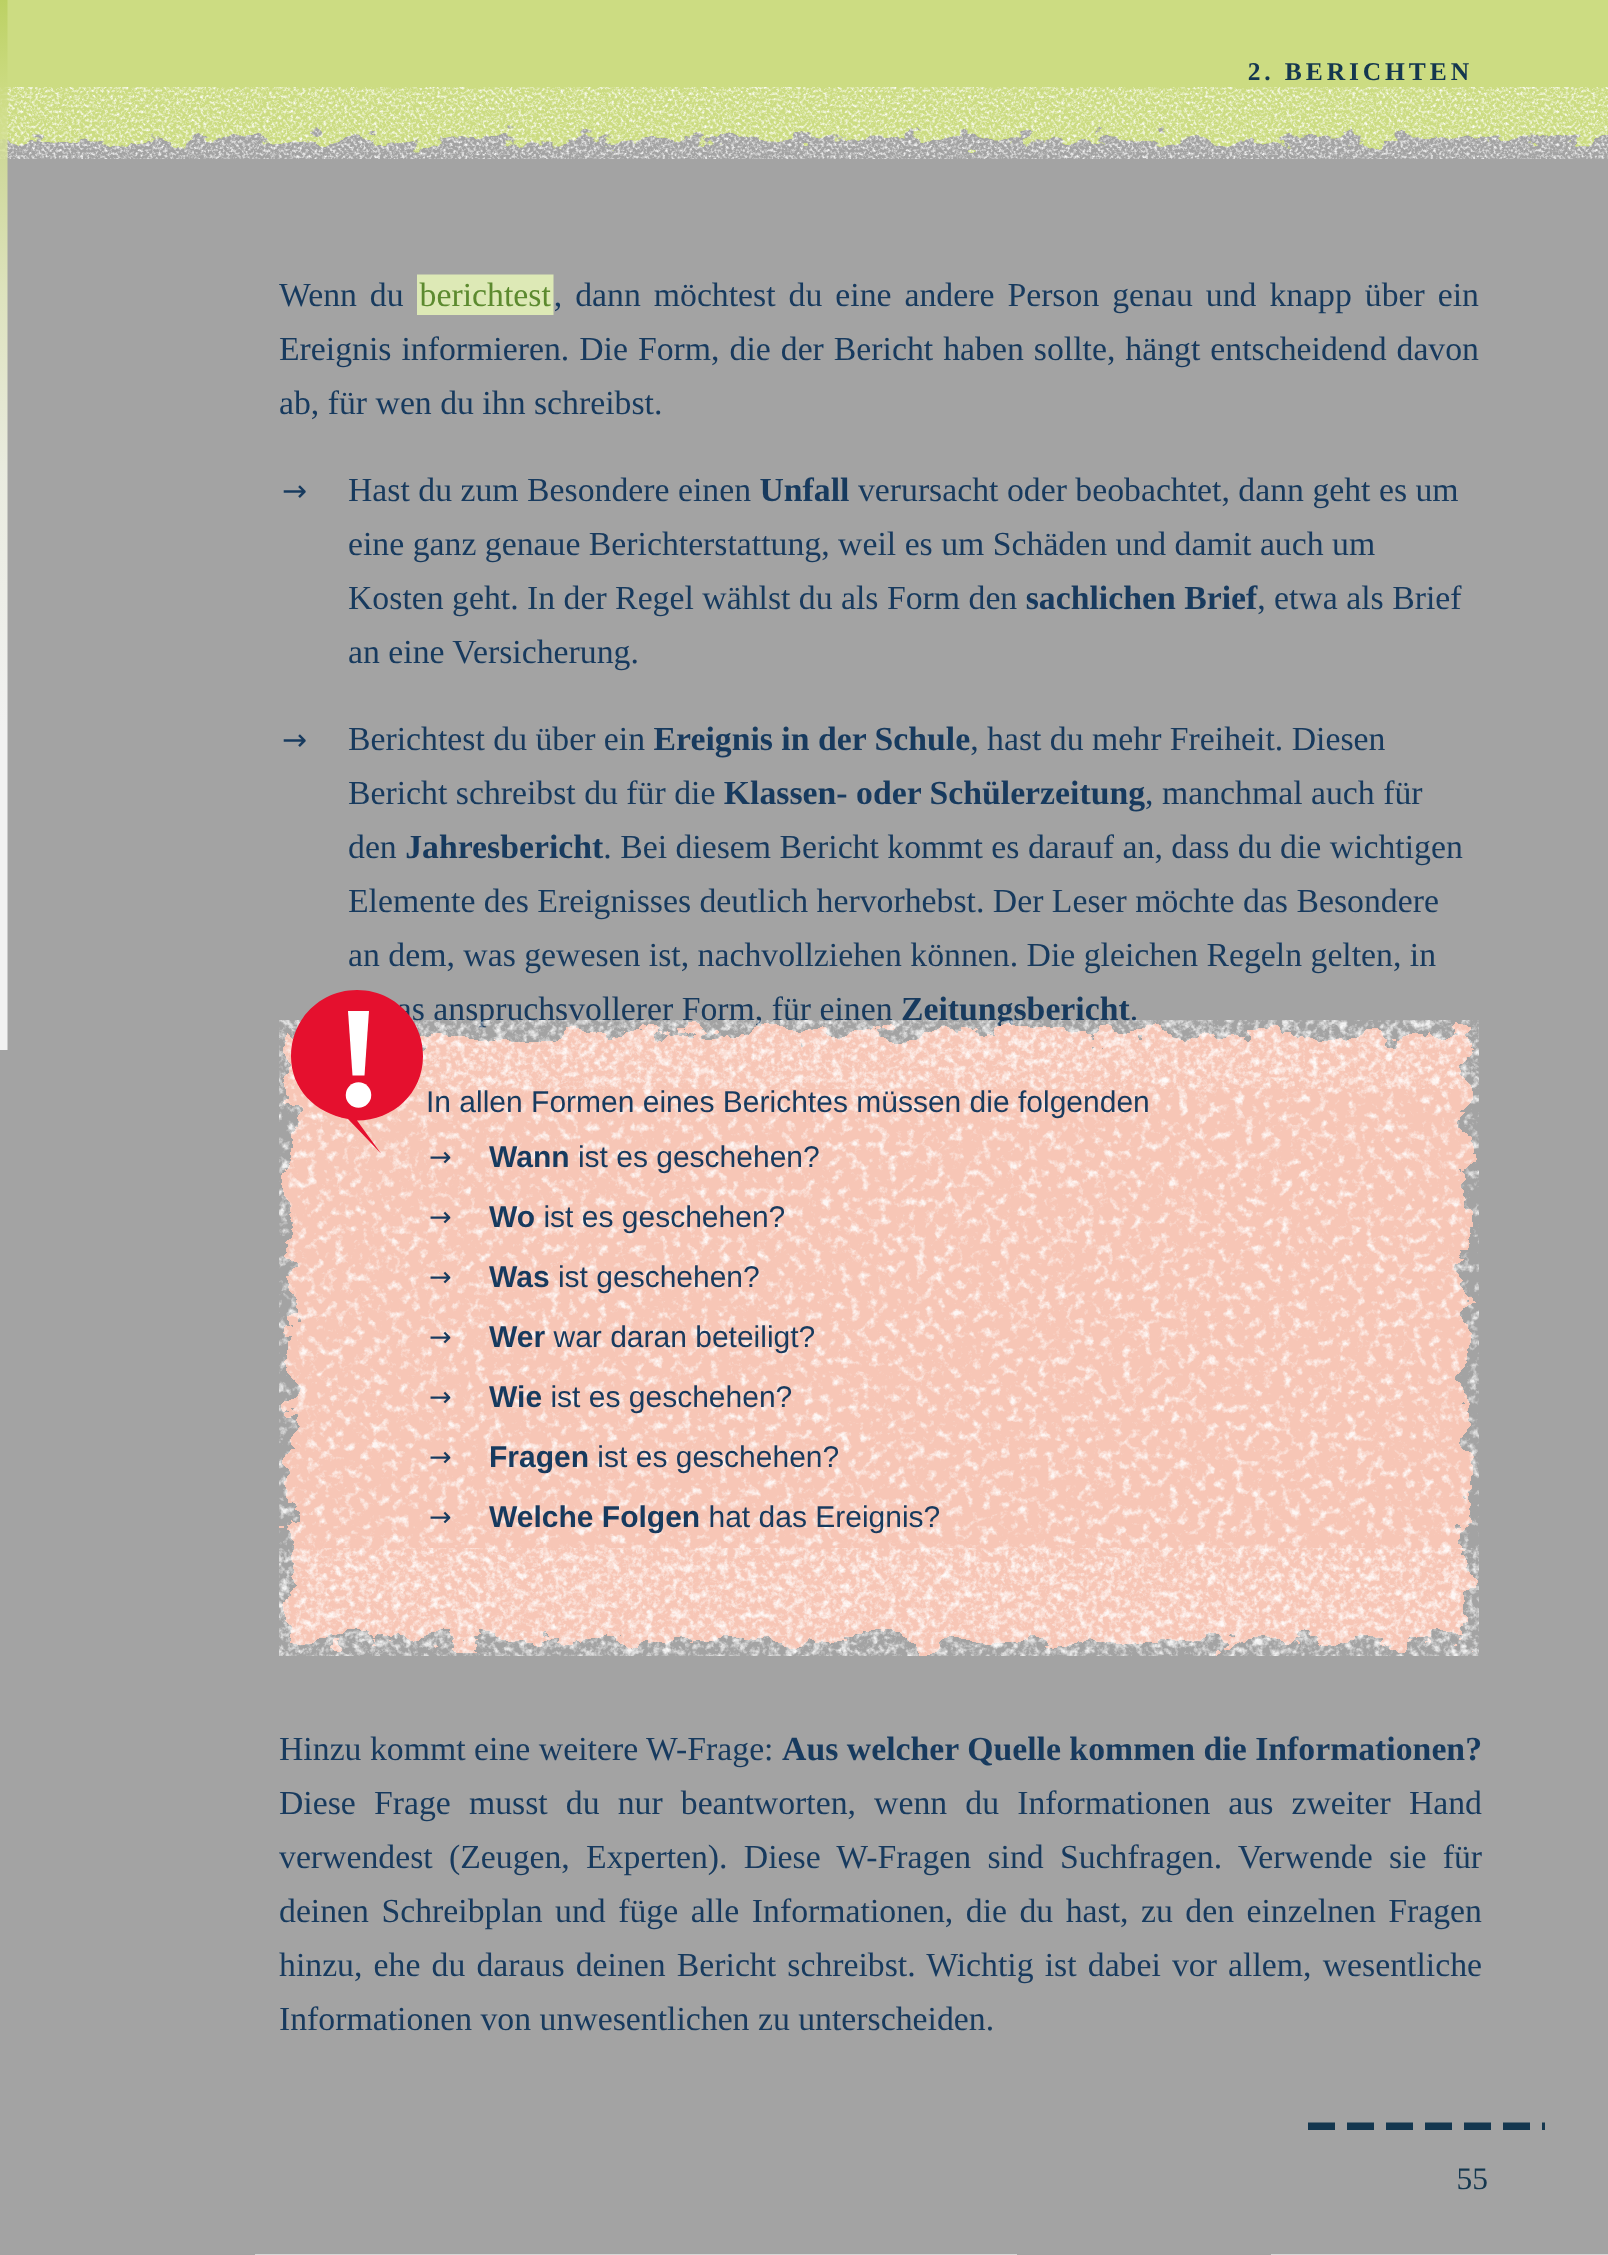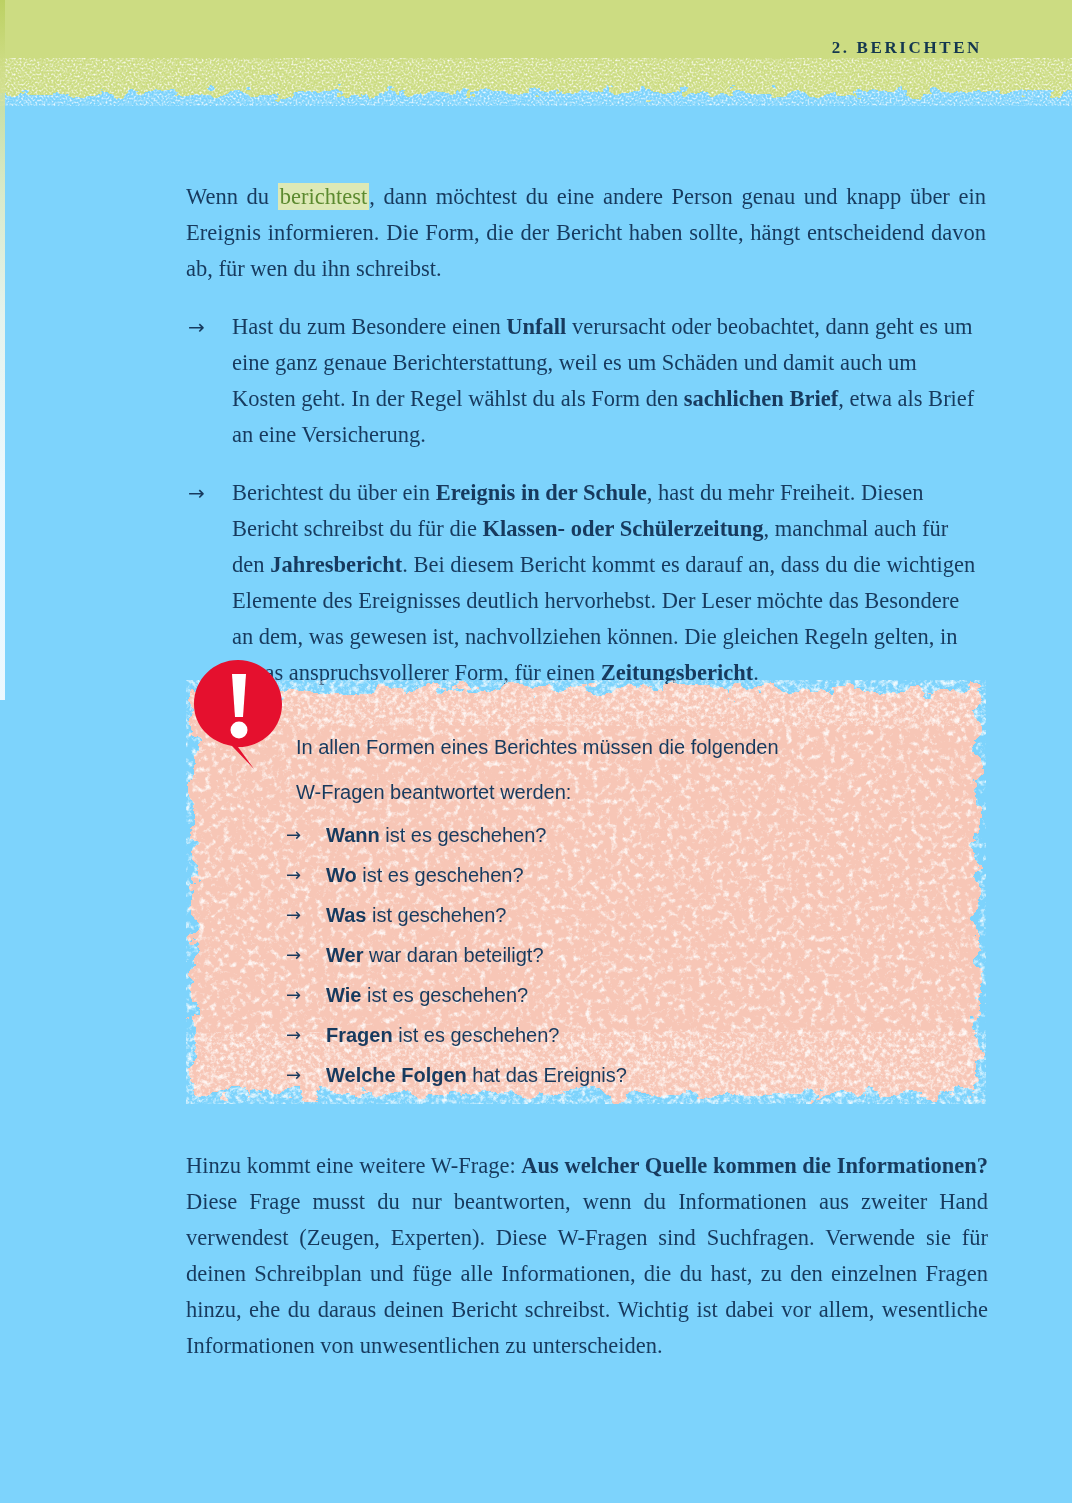--- a/index.html
+++ b/index.html
@@ -4,21 +4,21 @@
 <style>
   html, body {
     margin: 0;
     padding: 0;
     background: #ffffff;
   }
   .page {
     position: relative;
     width: 1072px;
     height: 1503px;
-    background: #7dd3fc;
+    background: #a3a3a3;
     overflow: hidden;
     font-family: "Liberation Serif", serif;
     color: #173A5E;
   }
 
   
   .header-band {
     position: absolute;
     top: 0; left: 0;
     width: 1072px;
@@ -118,21 +118,21 @@
     position: absolute;
     left: 98px;
     top: 62px;
     width: 660px;
     font-family: "Liberation Sans", sans-serif;
     color: #173A5E;
   }
   .callout-intro {
     font-size: 20px;
     line-height: 33px;
-    margin: 12px;
+    margin: 0;
     font-weight: normal;
   }
   ul.w-list {
     list-style: none;
     margin: 6px 0 0 0;
     padding: 0;
   }
   ul.w-list > li {
     position: relative;
     padding-left: 42px;
@@ -281,21 +281,20 @@
     </div>
 
     <svg class="excl-bubble" viewBox="0 0 96 112">
       <path d="M90,47 C90,72 70,90 46,90 L46,90 L62,112 L40,89 C18,85 2,69 2,47 C2,22 22,3 46,3 C70,3 90,22 90,47 Z" fill="#E5102E"></path>
       <path d="M40,17 L54,17 L51,60 L43,60 Z" fill="#ffffff"></path>
       <circle cx="47" cy="73" r="8.5" fill="#ffffff"></circle>
     </svg>
 
     <div class="callout-text">
       <p class="callout-intro">In allen Formen eines Berichtes müssen die folgenden</p>
-      <p class="callout-intro">W-Fragen beantwortet werden:</p>
 
       <ul class="w-list">
         <li>
           <span class="arrow">→</span>
           <b>Wann</b><span> ist es geschehen?</span>
         </li>
         <li>
           <span class="arrow">→</span>
           <b>Wo</b><span> ist es geschehen?</span>
         </li>
@@ -320,14 +319,18 @@
           <b>Welche Folgen</b><span> hat das Ereignis?</span>
         </li>
       </ul>
     </div>
   </div>
 
   <div class="bottom-para">
     <p class="para rich"><span>Hinzu kommt eine weitere W-Frage: </span><b>Aus welcher Quelle kommen die Infor­mationen?</b><span> Diese Frage musst du nur beantworten, wenn du Informationen aus zweiter Hand verwendest (Zeugen, Experten). Diese W-Fragen sind Such­fragen. Verwende sie für deinen Schreibplan und füge alle Informationen, die du hast, zu den einzelnen Fragen hinzu, ehe du daraus deinen Bericht schreibst. Wichtig ist dabei vor allem, wesentliche Informationen von unwesentlichen zu unterscheiden.</span></p>
   </div>
 
+  <div class="footer">
+    <div class="footer-rule"></div>
+    <div class="page-number">55</div>
+  </div>
 
 </div>
 
 </body></html>

